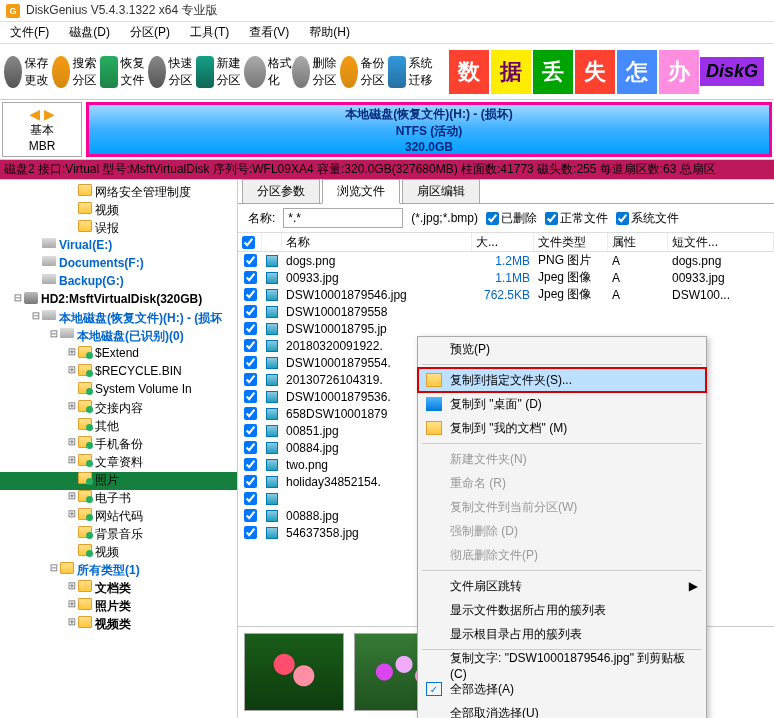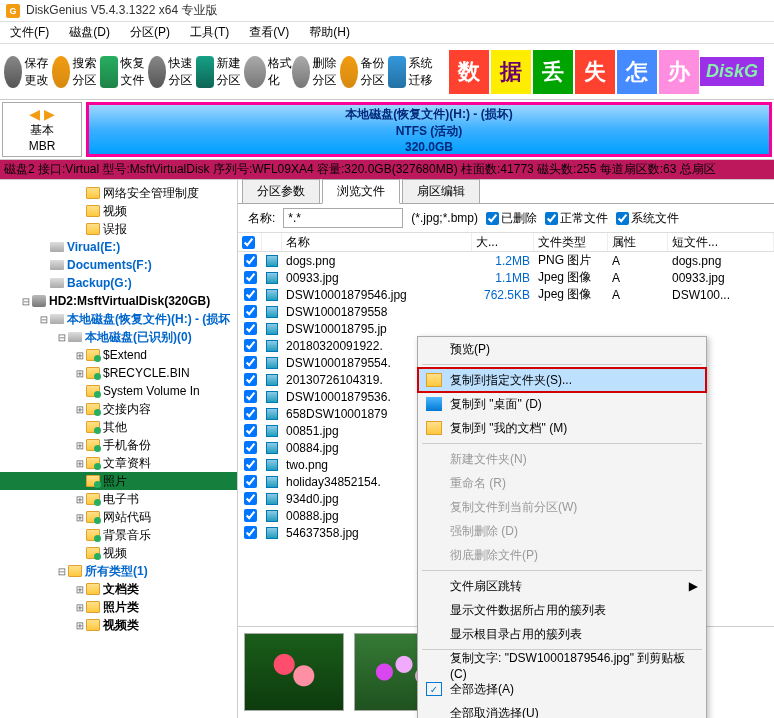--- a/index.html
+++ b/index.html
@@ -20,32 +20,32 @@
 .tool-btn:nth-child(3) .icon { background: linear-gradient(#27ae60,#1e8449); border-radius: 4px; }
 .tool-btn:nth-child(4) .icon { background: linear-gradient(#888,#555); }
 .tool-btn:nth-child(5) .icon { background: linear-gradient(#16a085,#0e6655); border-radius: 4px; }
 .tool-btn:nth-child(6) .icon { background: linear-gradient(#aaa,#777); }
 .tool-btn:nth-child(7) .icon { background: linear-gradient(#aaa,#777); }
 .tool-btn:nth-child(8) .icon { background: linear-gradient(#f39c12,#d68910); }
 .tool-btn:nth-child(9) .icon { background: linear-gradient(#3498db,#2471a3); border-radius: 4px; }
 .toolbar-banner { flex: 1; height: 48px; margin-left: 4px; display: flex; align-items: center; justify-content: flex-end; padding: 0 6px; position: relative; overflow: hidden; }
 .banner-block { display: inline-flex; align-items: center; justify-content: center; color:#fff; font-size: 22px; font-weight: bold; height: 44px; width: 40px; margin: 0 1px;}
 .b1{background:#ff412f;} .b2{background:#ffed00;color:#6a006e;} .b3{background:#00a400;} .b4{background:#468aff;} .b5{background:#ff8ee1;}
-.diskg { font-style: italic; color:#86efac; font-size: 18px; font-weight: bold; background:#9b30e8; padding:4px 6px; }
+.diskg { font-style: italic; color:#000000; font-size: 18px; font-weight: bold; background:#9b30e8; padding:4px 6px; }
 
 .disk-area { display: flex; height: 60px; border-bottom: 1px solid #ccc; }
 .disk-left { width: 80px; display: flex; flex-direction: column; align-items: center; justify-content: center; border: 1px solid #aaa; margin: 2px; }
 .disk-left .lr { color: #f39c12; font-size: 14px; }
 .disk-bar { flex: 1; margin: 2px; border: 3px solid #fb0099; background: linear-gradient(#9fd7ff,#3cb0ff,#00a0ff); display: flex; flex-direction: column; align-items: center; justify-content: center; color: #00277a; font-weight: bold; font-size: 12px; }
 
 .disk-info { height: 20px; display: flex; align-items: center; padding: 0 4px; font-size: 12px; background: #be185d; border-bottom: 1px solid #ccc; white-space: nowrap; overflow: hidden;}
 
 .main { display: flex; height: calc(718px - 22px - 22px - 56px - 60px - 20px); }
 .tree { width: 238px; border-right: 1px solid #ccc; overflow: hidden; padding: 4px 0; }
-.tree .row { display: flex; align-items: center; height: 18px; padding-left: 12px; white-space: nowrap; font-size: 12px; }
+.tree .row { display: flex; align-items: flex-start; height: 18px; padding-left: 4px; white-space: nowrap; font-size: 12px; }
 .tree .row.selected { background: #15803d; }
 .exp { width: 12px; text-align: center; color: #666; cursor: default; font-size: 10px;}
 .pad { display: inline-block; }
 .folder-ico { width: 14px; height: 12px; background: linear-gradient(#ffe08a,#ffc83d); border-radius: 1px; display: inline-block; margin-right: 3px; border: 1px solid #e0a030;}
 .folder-ico.green-overlay { position: relative; }
 .folder-ico.green-overlay::after { content:""; position:absolute; right:-2px; bottom:-2px; width:7px; height:7px; background:#27ae60; border-radius:50%; }
 .drive-ico { width: 14px; height: 10px; background: linear-gradient(#ddd,#aaa); border-radius: 1px; display: inline-block; margin-right: 3px;}
 .hdd-ico { width: 14px; height: 12px; background: linear-gradient(#bbb,#777); border-radius: 2px; display: inline-block; margin-right: 3px;}
 .blue { color: #0066cc; }
 .b { font-weight: bold; }
@@ -549,21 +549,20 @@
           <div class="c-attr"></div>
           <div class="c-sname"></div>
         </div>
         <div class="list-row">
           <div class="c-chk">
             <input type="checkbox" checked="" style="">
           </div>
           <div class="c-ico">
             <span class="img-ico"></span>
           </div>
-          <div class="c-name">934d0.jpg</div>
           <div class="c-size"></div>
           <div class="c-type"></div>
           <div class="c-attr"></div>
           <div class="c-sname"></div>
         </div>
         <div class="list-row">
           <div class="c-chk">
             <input type="checkbox" checked="" style="">
           </div>
           <div class="c-ico">

